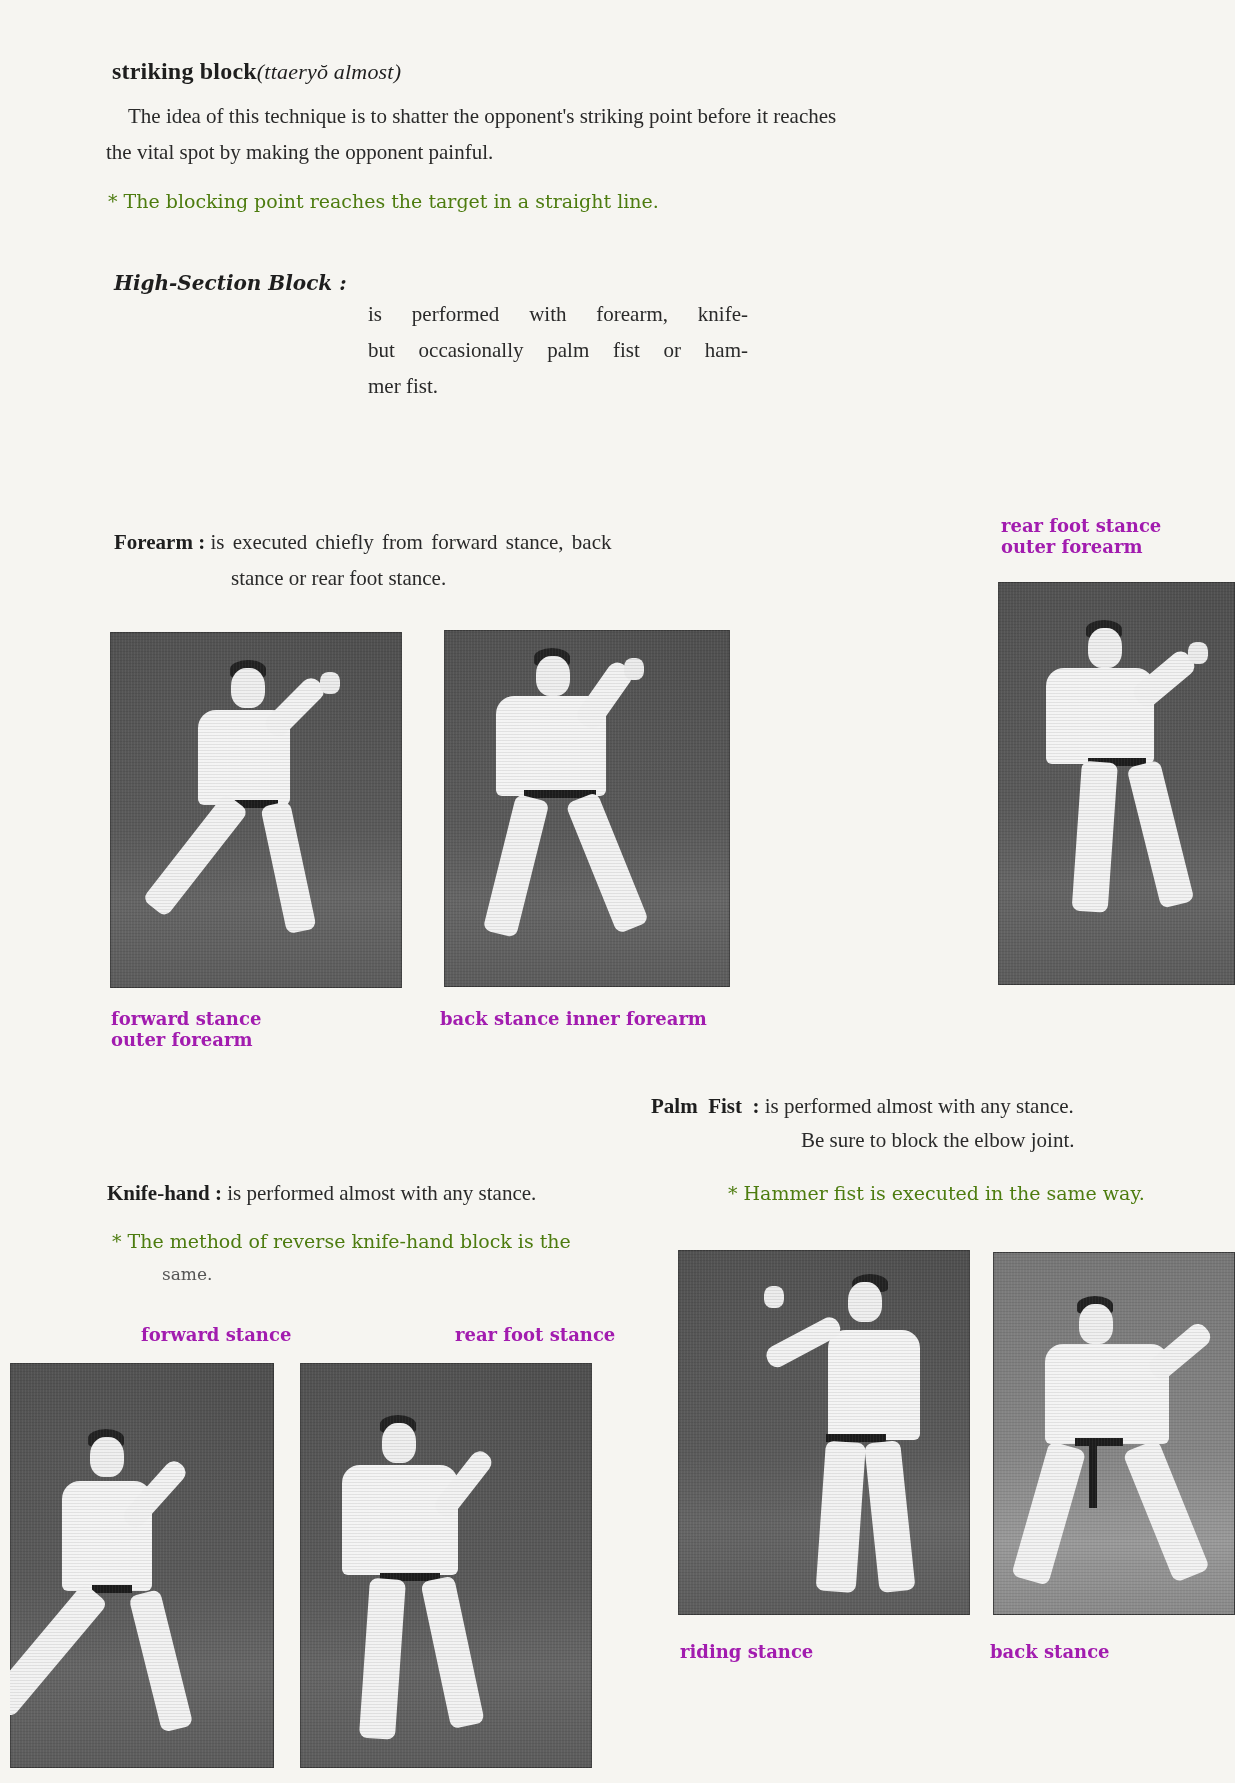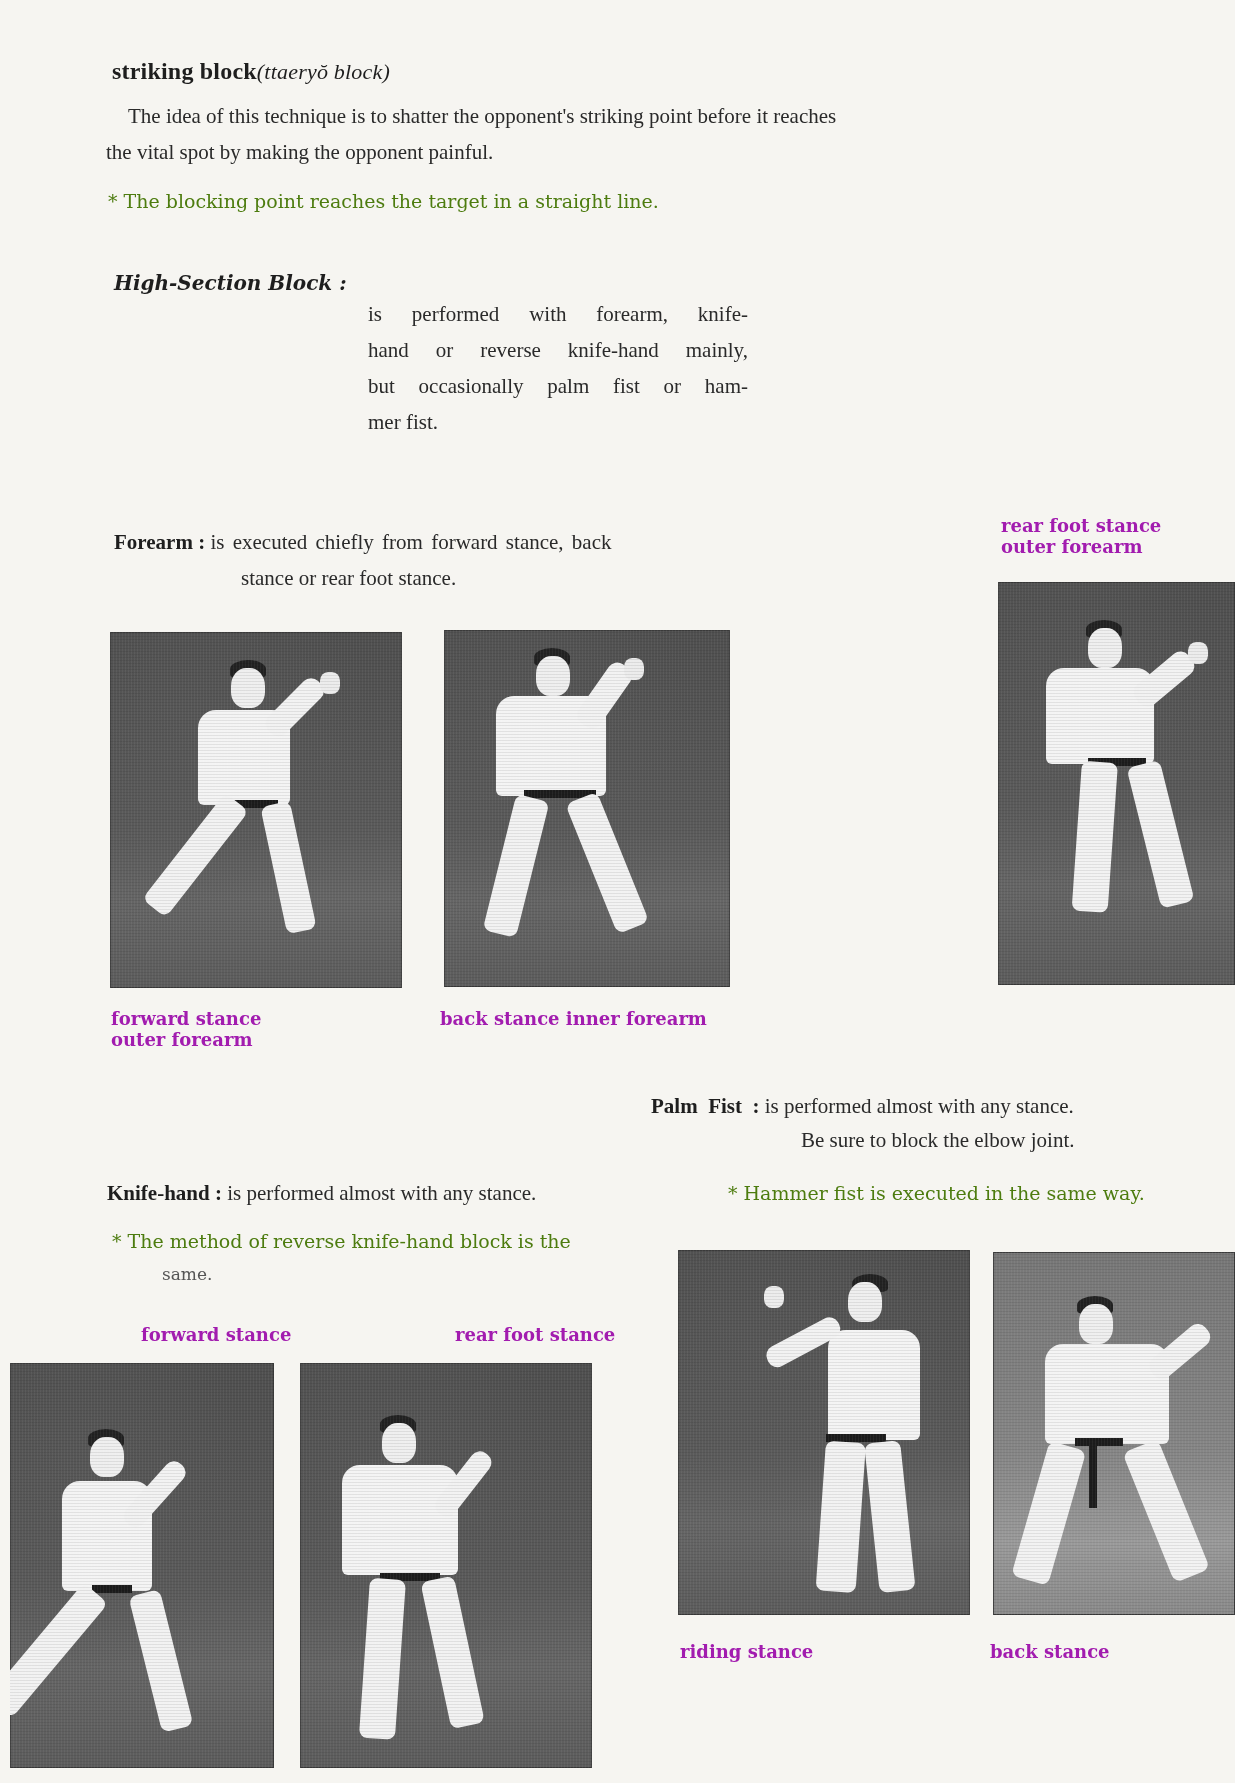--- a/index.html
+++ b/index.html
@@ -35,42 +35,41 @@
   .fig .torso { position:absolute; background:#f4f4f4; border-radius:18px 18px 6px 6px; }
   .fig .belt { position:absolute; background:#1c1c1c; height:8px; }
   .fig .leg { position:absolute; background:#f2f2f2; border-radius:8px; transform-origin:top center; }
   .fig .arm { position:absolute; background:#f2f2f2; border-radius:10px; transform-origin:left center; }
   .fig .fist { position:absolute; width:20px; height:22px; border-radius:40%; background:#ececec; }
 </style>
 </head>
 <body>
 
 <div class="abs heading" style="left:112px;top:58px;">
-  <span>striking block</span><span class="it">(ttaeryŏ block)</span>
+  <span>striking block</span><span class="it">(ttaeryŏ almost)</span>
 </div>
 
 <div class="abs para" style="left:128px;top:98px;white-space:nowrap;">The idea of this technique is to shatter the opponent's striking point before it reaches</div>
 <div class="abs para" style="left:106px;top:134px;white-space:nowrap;">the vital spot by making the opponent painful.</div>
 <div class="abs note" style="left:108px;top:190px;white-space:nowrap;">* The blocking point reaches the target in a straight line.</div>
 
 <div class="abs para" style="left:114px;top:265px;white-space:nowrap;">
   <span class="term-it" style="font-family:'DejaVu Serif',serif;font-size:20px;">High-Section Block :</span>
 </div>
 <div class="abs para" style="left:368px;top:265px;width:380px;margin-top:31px;">
   <div style="text-align:justify;text-align-last:justify;">is performed with forearm, knife-</div>
-  <div style="text-align:justify;text-align-last:justify;">hand or reverse knife-hand mainly,</div>
   <div style="text-align:justify;text-align-last:justify;">but occasionally palm fist or ham-</div>
   <div>mer fist.</div>
 </div>
 
 <div class="abs para" style="left:114px;top:524px;white-space:nowrap;">
   <span class="term">Forearm :</span>
   <span style="word-spacing:3px;">is executed chiefly from forward stance, back</span>
 </div>
-<div class="abs para" style="left:241px;top:560px;white-space:nowrap;">stance or rear foot stance.</div>
+<div class="abs para" style="left:231px;top:560px;white-space:nowrap;">stance or rear foot stance.</div>
 
 <div class="abs cap" style="left:1001px;top:515px;">
   <div>rear foot stance</div>
   <div>outer forearm</div>
 </div>
 
 <div class="photo" style="left:110px;top:632px;width:292px;height:356px;">
   <div class="fig" style="left:0;top:0;width:292px;height:356px;">
     <div class="hair" style="left:120px;top:28px;"></div>
     <div class="head" style="left:121px;top:36px;"></div>

